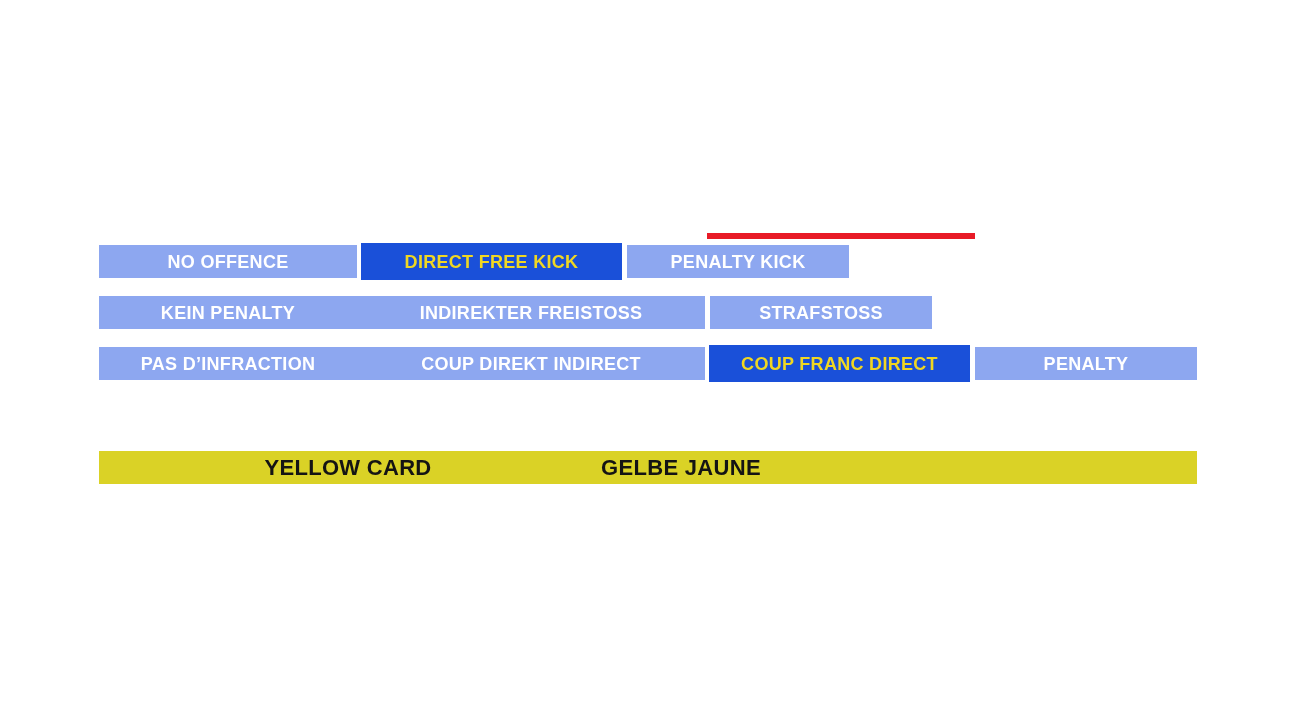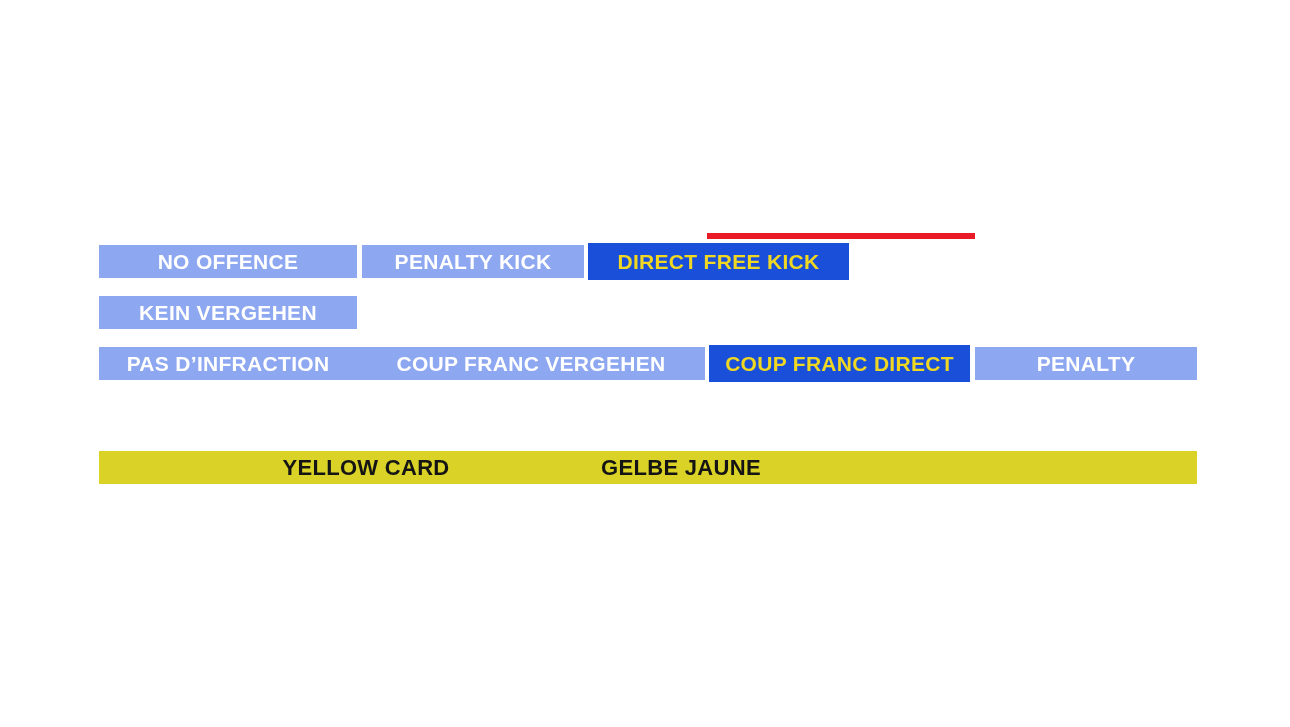--- a/index.html
+++ b/index.html
@@ -35,21 +35,21 @@
     position: relative;
     display: flex;
     align-items: stretch;
     height: 33px;
     margin-bottom: 18px;
   }
   .cell {
     display: flex;
     align-items: center;
     justify-content: center;
-    font-size: 21px;
+    font-size: 18px;
     font-weight: 600;
     letter-spacing: 0.3px;
     white-space: nowrap;
     line-height: 1;
     cursor: pointer;
   }
   .cell.light {
     background: var(--light-blue, #8da7f0);
     color: var(--white-text, #ffffff);
   }
@@ -79,46 +79,48 @@
     top: 0;
     height: 33px;
     line-height: 33px;
     transform: translateX(-50%);
     font-size: 22px;
     font-weight: 600;
     letter-spacing: 0.3px;
     color: var(--dark-text, #141414);
     white-space: nowrap;
   }
-  .yl-en { left: 267px; }
+  .yl-en { left: 249px; }
   .yl-de { left: 582px; }
   .yl-fr { left: 906px; }
 </style>
 </head>
 <body>
 
 <div class="stage">
 
   <div class="red-indicator"></div>
 
   <div class="grid">
 
     <div class="row">
       <div class="cell light c1">NO OFFENCE</div>
+      <div class="cell c3">DIRECT FREE KICK</div>
       <div class="cell light c4">PENALTY KICK</div>
-      <div class="cell c3">DIRECT FREE KICK</div>
     </div>
 
     <div class="row">
-      <div class="cell light c1">KEIN VERGEHEN</div>
+      <div class="cell light c1">KEIN PENALTY</div>
+      <div class="cell light c2">INDIREKTER FREISTOSS</div>
+      <div class="cell light c4">STRAFSTOSS</div>
     </div>
 
     <div class="row">
       <div class="cell light c1">PAS D’INFRACTION</div>
-      <div class="cell light c2">COUP FRANC VERGEHEN</div>
+      <div class="cell light c2">COUP DIREKT INDIRECT</div>
       <div class="cell c3">COUP FRANC DIRECT</div>
       <div class="cell light c4">PENALTY</div>
     </div>
 
   </div>
 
   <div class="yellow-bar">
     <span class="yl yl-en">YELLOW CARD</span>
     <span class="yl yl-de">GELBE JAUNE</span>
   </div>

